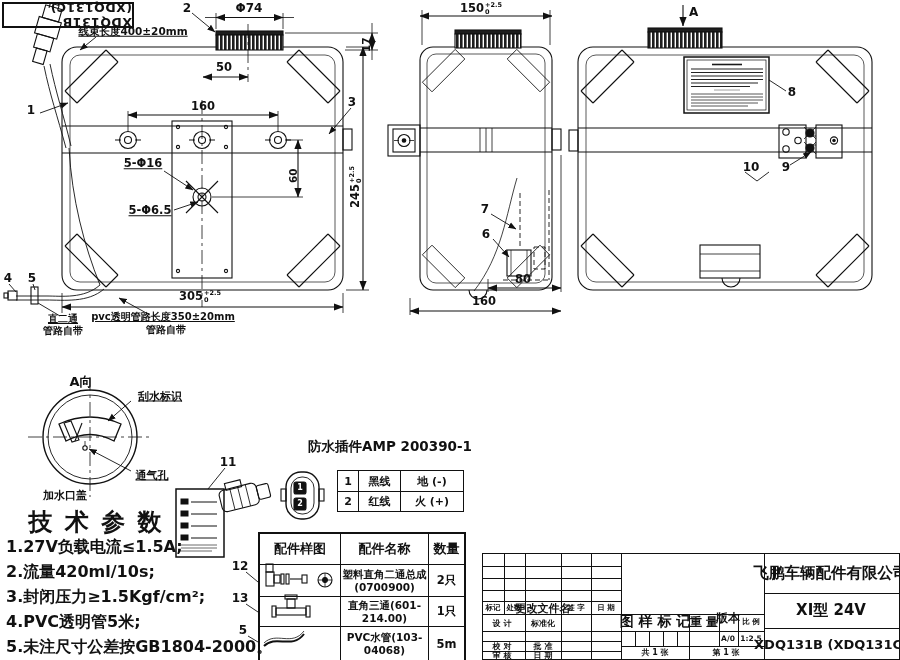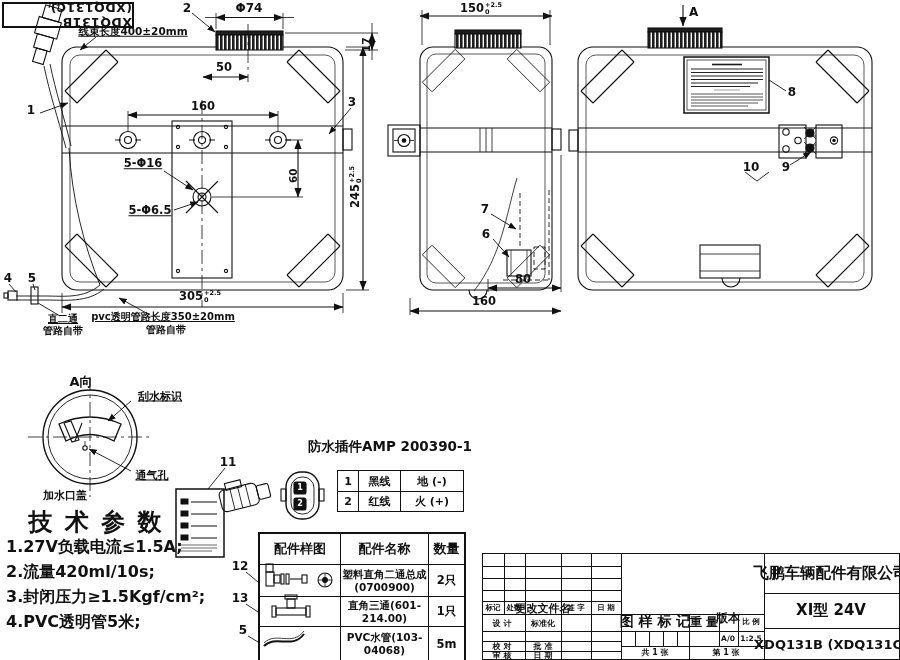--- a/index.html
+++ b/index.html
@@ -342,20 +342,21 @@
 <span class="t c" style="left:81px;top:381px;font-size:13px">A向</span>
 <span class="t c u" style="left:160px;top:396px;font-size:11px">刮水标识</span>
 <span class="t c u" style="left:152px;top:475px;font-size:11px">通气孔</span>
 <span class="t c" style="left:65px;top:495px;font-size:11px">加水口盖</span>
 
 <span class="t c" style="left:96px;top:522px;font-size:24px;letter-spacing:2px">技 术 参 数</span>
 <span class="t" style="left:6px;top:539px;font-size:16px">1.27V负载电流≤1.5A;</span>
 <span class="t" style="left:6px;top:564px;font-size:16px">2.流量420ml/10s;</span>
 <span class="t" style="left:6px;top:589px;font-size:16px">3.封闭压力≥1.5Kgf/cm²;</span>
 <span class="t" style="left:6px;top:614px;font-size:16px">4.PVC透明管5米;</span>
+<span class="t" style="left:6px;top:639px;font-size:16px">5.未注尺寸公差按GB1804-2000。</span>
 
 <span class="t c" style="left:390px;top:447px;font-size:13.5px">防水插件AMP 200390-1</span>
 <span class="t c" style="left:228px;top:462px;font-size:12px">11</span>
 <span class="t c" style="left:300px;top:488px;font-size:8px;color:#fff">1</span>
 <span class="t c" style="left:300px;top:504px;font-size:8px;color:#fff">2</span>
 
 <div class="pintable">
   <div>1</div>
   <div class="bl">黑线</div>
   <div class="bl">地 (-)</div>

